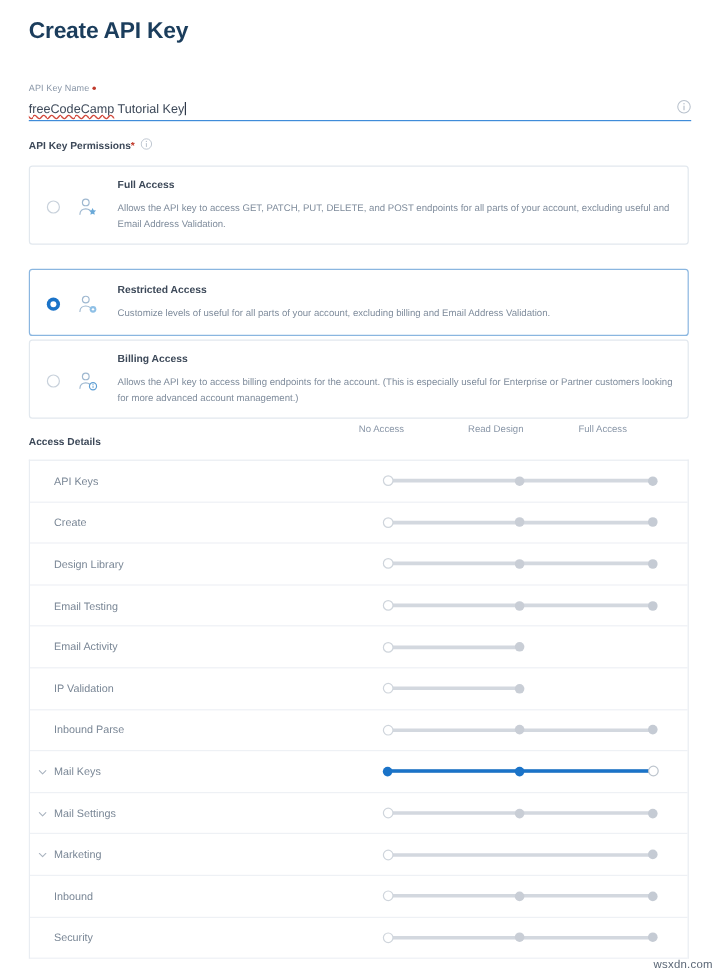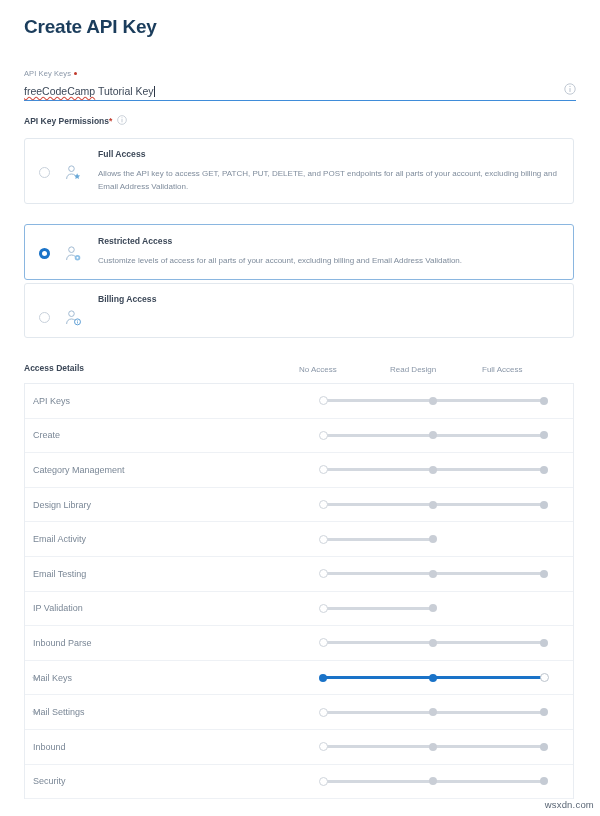--- a/index.html
+++ b/index.html
@@ -179,21 +179,21 @@
   .access-label {
     position: absolute;
     left: 24px;
     top: 363px;
     font-size: 8.5px;
     font-weight: bold;
     color: #3c4858;
   }
   .col-head {
     position: absolute;
-    top: 365px;
+    top: 353px;
     font-size: 8px;
     color: #8a97a8;
     white-space: nowrap;
   }
   .col-head.c0 { left: 299px; }
   .col-head.c1 { left: 390px; }
   .col-head.c2 { left: 482px; }
 
   
   .table {
@@ -219,21 +219,21 @@
     position: absolute;
     left: 6px;
     width: 9px;
     height: 9px;
     top: 50%;
     margin-top: -4px;
   }
   .chev svg { display: block; }
   .row-label {
     position: absolute;
-    left: 8px;
+    left: 20px;
     font-size: 9px;
     color: #7a8796;
     white-space: nowrap;
   }
 
   
   .slider {
     position: absolute;
     left: 298px;
     top: 50%;
@@ -293,21 +293,21 @@
 </style>
 </head>
 <body>
 
 <div class="page">
 
   <div class="page-title">Create API Key</div>
 
   <div class="field-wrap">
     <div class="field-label">
-      <span>API Key Keys</span><span class="req-dot"></span>
+      <span>API Key Name</span><span class="req-dot"></span>
     </div>
     <div class="field-row">
       <span class="field-value"><span class="spell">freeCodeCamp</span><span> Tutorial Key</span><span class="caret"></span></span>
       <span class="info-icon">
         <svg viewBox="0 0 12 12" width="12" height="12">
           <circle cx="6" cy="6" r="5.2" fill="none" stroke="#b9c2cd" stroke-width="0.9"></circle>
           <circle cx="6" cy="3.4" r="0.62" fill="#b9c2cd"></circle>
           <rect x="5.5" y="4.9" width="1" height="4" rx="0.5" fill="#b9c2cd"></rect>
         </svg>
       </span>
@@ -330,57 +330,58 @@
       <div class="radio"></div>
       <div class="person-icon">
         <svg viewBox="0 0 20 20" width="18" height="18">
           <circle cx="8.3" cy="5.2" r="3.1" fill="none" stroke="#9fb8d0" stroke-width="1.1"></circle>
           <path d="M2.9 16.2c0-3.1 2.4-5.1 5.4-5.1 1.5 0 2.9.5 3.9 1.3" fill="none" stroke="#9fb8d0" stroke-width="1.1" stroke-linecap="round"></path>
           <path d="M14.6 10.4l1 2.1 2.3.3-1.7 1.6.4 2.3-2-1.1-2 1.1.4-2.3-1.7-1.6 2.3-.3z" fill="#6aa9d8"></path>
         </svg>
       </div>
       <div class="card-text">
         <div class="card-title">Full Access</div>
-        <div class="card-desc">Allows the API key to access GET, PATCH, PUT, DELETE, and POST endpoints for all parts of your account, excluding billing and Email Address Validation.</div>
+        <div class="card-desc">Allows the API key to access GET, PATCH, PUT, DELETE, and POST endpoints for all parts of your account, excluding useful and Email Address Validation.</div>
       </div>
     </div>
   </div>
 
   <div class="card selected" style="top:224px">
     <div class="card-inner" style="padding-top:11px;padding-bottom:11px">
       <div class="radio on" style="margin-top:12px"></div>
       <div class="person-icon" style="margin-top:9px">
         <svg viewBox="0 0 20 20" width="18" height="18">
           <circle cx="8.3" cy="5.2" r="3.1" fill="none" stroke="#9fb8d0" stroke-width="1.1"></circle>
           <path d="M2.9 16.2c0-3.1 2.4-5.1 5.4-5.1 1.5 0 2.9.5 3.9 1.3" fill="none" stroke="#9fb8d0" stroke-width="1.1" stroke-linecap="round"></path>
           <circle cx="15" cy="14.2" r="3.1" fill="#8fc0e6"></circle>
           <circle cx="15" cy="14.2" r="1.1" fill="#ffffff"></circle>
         </svg>
       </div>
       <div class="card-text">
         <div class="card-title">Restricted Access</div>
-        <div class="card-desc">Customize levels of access for all parts of your account, excluding billing and Email Address Validation.</div>
+        <div class="card-desc">Customize levels of useful for all parts of your account, excluding billing and Email Address Validation.</div>
       </div>
     </div>
   </div>
 
   <div class="card" style="top:283px">
     <div class="card-inner">
       <div class="radio"></div>
       <div class="person-icon">
         <svg viewBox="0 0 20 20" width="18" height="18">
           <circle cx="8.3" cy="5.2" r="3.1" fill="none" stroke="#9fb8d0" stroke-width="1.1"></circle>
           <path d="M2.9 16.2c0-3.1 2.4-5.1 5.4-5.1 1.5 0 2.9.5 3.9 1.3" fill="none" stroke="#9fb8d0" stroke-width="1.1" stroke-linecap="round"></path>
           <circle cx="15" cy="14.3" r="3.3" fill="none" stroke="#5f9fd4" stroke-width="1.1"></circle>
           <circle cx="15" cy="12.5" r="0.55" fill="#5f9fd4"></circle>
           <rect x="14.6" y="13.5" width="0.85" height="2.6" rx="0.4" fill="#5f9fd4"></rect>
         </svg>
       </div>
       <div class="card-text">
         <div class="card-title">Billing Access</div>
+        <div class="card-desc">Allows the API key to access billing endpoints for the account. (This is especially useful for Enterprise or Partner customers looking for more advanced account management.)</div>
       </div>
     </div>
   </div>
 
   <div class="access-label">Access Details</div>
   <div class="col-head c0">No Access</div>
   <div class="col-head c1">Read Design</div>
   <div class="col-head c2">Full Access</div>
 
   <div class="table" id="access-table">
@@ -396,51 +397,42 @@
       <div class="row">
         <span class="row-label">Create</span>
         <span class="slider" style="width: 227px;">
           <span class="track" style="width: 221px;"></span>
           <span class="stop mid" style="left: 110px;"></span>
           <span class="stop" style="left: 221px;"></span>
           <span class="thumb" style="left: 0px;"></span>
         </span>
       </div>
       <div class="row">
-        <span class="row-label">Category Management</span>
-        <span class="slider" style="width: 227px;">
-          <span class="track" style="width: 221px;"></span>
-          <span class="stop mid" style="left: 110px;"></span>
-          <span class="stop" style="left: 221px;"></span>
-          <span class="thumb" style="left: 0px;"></span>
-        </span>
-      </div>
-      <div class="row">
         <span class="row-label">Design Library</span>
+        <span class="slider" style="width: 227px;">
+          <span class="track" style="width: 221px;"></span>
+          <span class="stop mid" style="left: 110px;"></span>
+          <span class="stop" style="left: 221px;"></span>
+          <span class="thumb" style="left: 0px;"></span>
+        </span>
+      </div>
+      <div class="row">
+        <span class="row-label">Email Testing</span>
         <span class="slider" style="width: 227px;">
           <span class="track" style="width: 221px;"></span>
           <span class="stop mid" style="left: 110px;"></span>
           <span class="stop" style="left: 221px;"></span>
           <span class="thumb" style="left: 0px;"></span>
         </span>
       </div>
       <div class="row">
         <span class="row-label">Email Activity</span>
         <span class="slider" style="width: 116px;">
           <span class="track" style="width: 110px;"></span>
           <span class="stop mid" style="left: 110px;"></span>
-          <span class="thumb" style="left: 0px;"></span>
-        </span>
-      </div>
-      <div class="row">
-        <span class="row-label">Email Testing</span>
-        <span class="slider" style="width: 227px;">
-          <span class="track" style="width: 221px;"></span>
-          <span class="stop mid" style="left: 110px;"></span>
-          <span class="stop" style="left: 221px;"></span>
           <span class="thumb" style="left: 0px;"></span>
         </span>
       </div>
       <div class="row">
         <span class="row-label">IP Validation</span>
         <span class="slider" style="width: 116px;">
           <span class="track" style="width: 110px;"></span>
           <span class="stop mid" style="left: 110px;"></span>
           <span class="thumb" style="left: 0px;"></span>
         </span>
@@ -477,20 +469,33 @@
         </span>
         <span class="row-label">Mail Settings</span>
         <span class="slider" style="width: 227px;">
           <span class="track" style="width: 221px;"></span>
           <span class="stop mid" style="left: 110px;"></span>
           <span class="stop" style="left: 221px;"></span>
           <span class="thumb" style="left: 0px;"></span>
         </span>
       </div>
       <div class="row">
+        <span class="chev">
+          <svg viewBox="0 0 10 10" width="9" height="9">
+            <path d="M2 3.6 L5 6.6 L8 3.6" fill="none" stroke="#aab4c0" stroke-width="1" stroke-linecap="round" stroke-linejoin="round"></path>
+          </svg>
+        </span>
+        <span class="row-label">Marketing</span>
+        <span class="slider" style="width: 227px;">
+          <span class="track" style="width: 221px;"></span>
+          <span class="stop" style="left: 221px;"></span>
+          <span class="thumb" style="left: 0px;"></span>
+        </span>
+      </div>
+      <div class="row">
         <span class="row-label">Inbound</span>
         <span class="slider" style="width: 227px;">
           <span class="track" style="width: 221px;"></span>
           <span class="stop mid" style="left: 110px;"></span>
           <span class="stop" style="left: 221px;"></span>
           <span class="thumb" style="left: 0px;"></span>
         </span>
       </div>
       <div class="row">
         <span class="row-label">Security</span>

